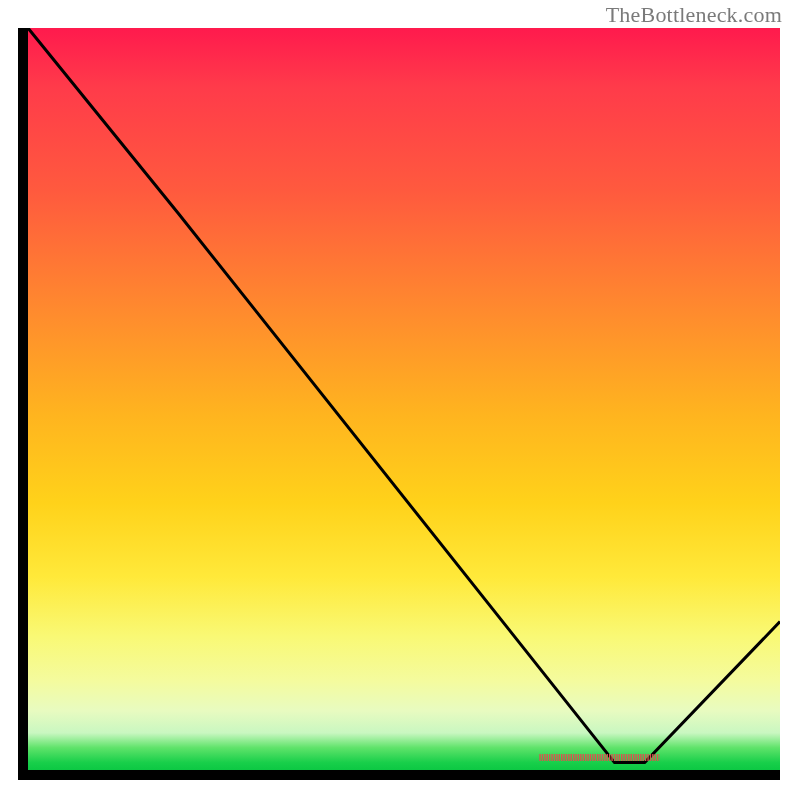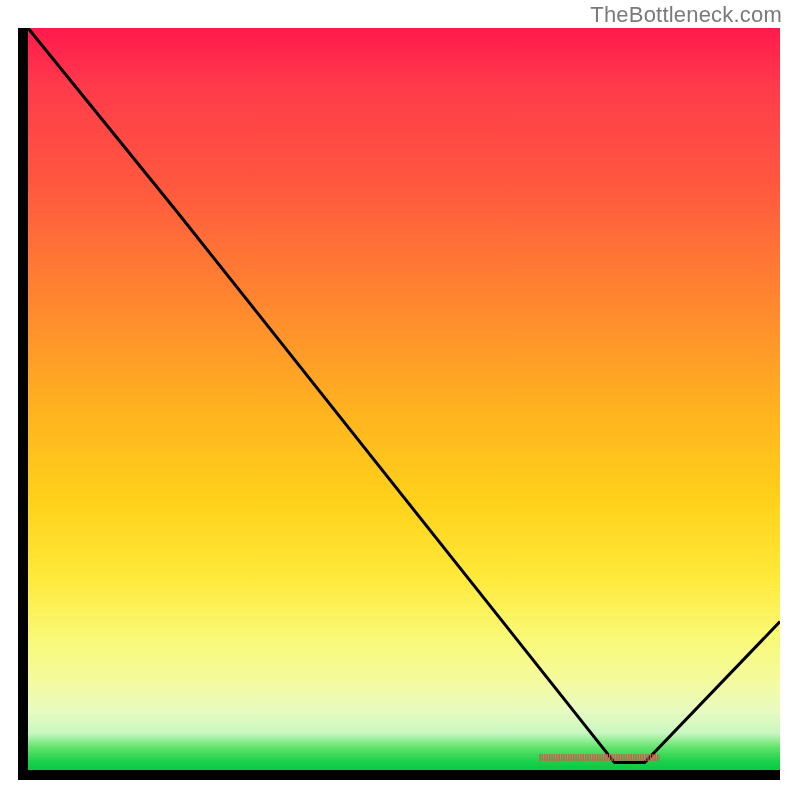--- a/index.html
+++ b/index.html
@@ -8,20 +8,21 @@
     width: 800px;
     height: 800px;
     background: #ffffff;
     font-family: Arial, Helvetica, sans-serif;
     overflow: hidden;
   }
   #container {
     position: relative;
     width: 800px;
     height: 800px;
+    font-family: Liberation Serif, serif;
   }
   #watermark {
     position: absolute;
     top: 2px;
     right: 18px;
     color: #7a7a7a;
     font-size: 22px;
     font-weight: 500;
     letter-spacing: 0.2px;
   }

